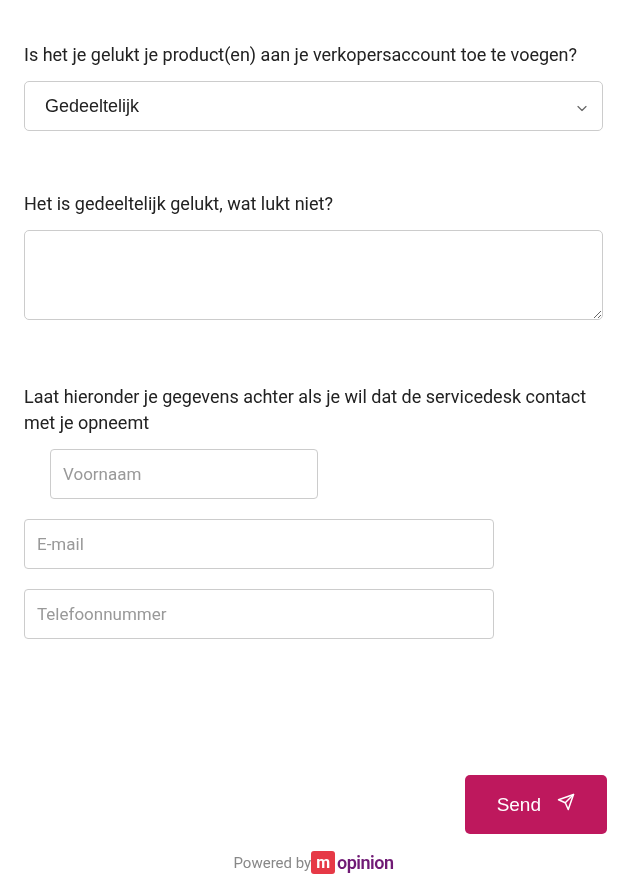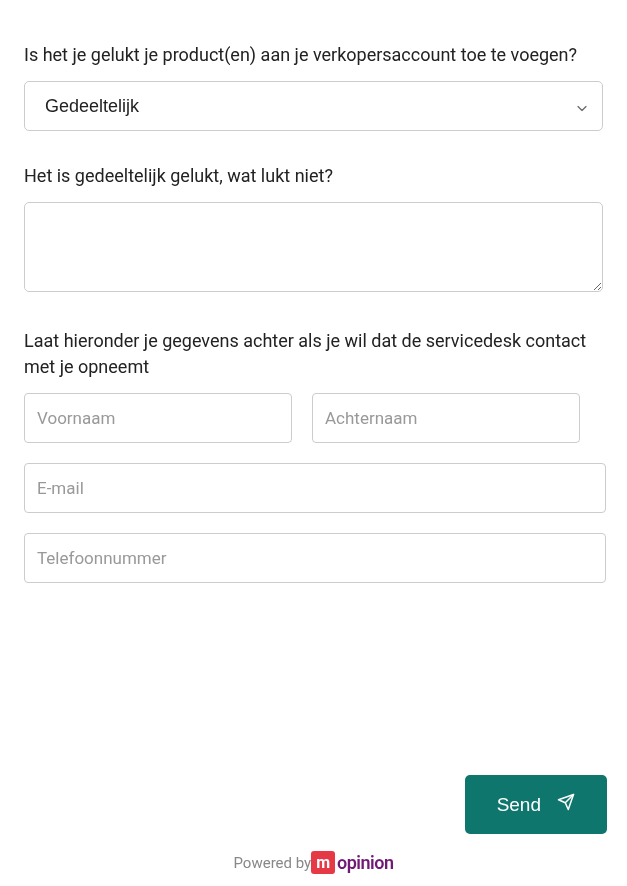--- a/index.html
+++ b/index.html
@@ -13,21 +13,21 @@
       height: 886px;
       padding: 24px;
       color: #222;
       background: #fff;
       position: relative;
     }
     .question-label {
       font-size: 18px;
       color: #222;
       margin-bottom: 14px;
-      margin-top: 32px;
+      margin-top: 60px;
       line-height: 1.4;
     }
     .question-label.first {
       margin-top: 18px;
     }
     .select-wrapper {
       position: relative;
       width: 100%;
     }
     select {
@@ -58,41 +58,42 @@
       resize: both;
       font-family: inherit;
     }
     .name-row {
       display: flex;
       gap: 20px;
       margin-bottom: 20px;
     }
     .name-row input {
       width: 268px;
+      margin-left: 26px;
     }
     input[type="text"], input[type="email"], input[type="tel"] {
       padding: 14px 12px;
       font-size: 17px;
       border: 1px solid #ccc;
       border-radius: 4px;
       font-family: inherit;
       color: #222;
     }
     input::placeholder {
       color: #999;
     }
     .full-width-input {
-      width: 582px;
+      width: 470px;
       margin-bottom: 20px;
     }
     .send-button {
       position: absolute;
       right: 20px;
       bottom: 52px;
-      background: #0f766e;
+      background: #be185d;
       color: #fff;
       border: none;
       padding: 18px 32px;
       font-size: 19px;
       border-radius: 5px;
       cursor: pointer;
       display: flex;
       align-items: center;
       gap: 16px;
     }
@@ -144,21 +145,20 @@
     </svg>
   </span>
 </div>
 
 <div class="question-label">Het is gedeeltelijk gelukt, wat lukt niet?</div>
 <textarea style=""></textarea>
 
 <div class="question-label">Laat hieronder je gegevens achter als je wil dat de servicedesk contact met je opneemt</div>
 <div class="name-row">
   <input type="text" placeholder="Voornaam" style="">
-  <input type="text" placeholder="Achternaam" style="">
 </div>
 <input type="email" class="full-width-input" placeholder="E-mail" style="">
 <input type="tel" class="full-width-input" placeholder="Telefoonnummer" style="">
 
 <button class="send-button">
   <span>Send</span>
   <span>
     <svg width="18" height="18" viewBox="0 0 24 24" fill="none" stroke="#fff" stroke-width="2" stroke-linecap="round" stroke-linejoin="round">
       <line x1="22" y1="2" x2="11" y2="13"></line>
       <polygon points="22 2 15 22 11 13 2 9 22 2"></polygon>

